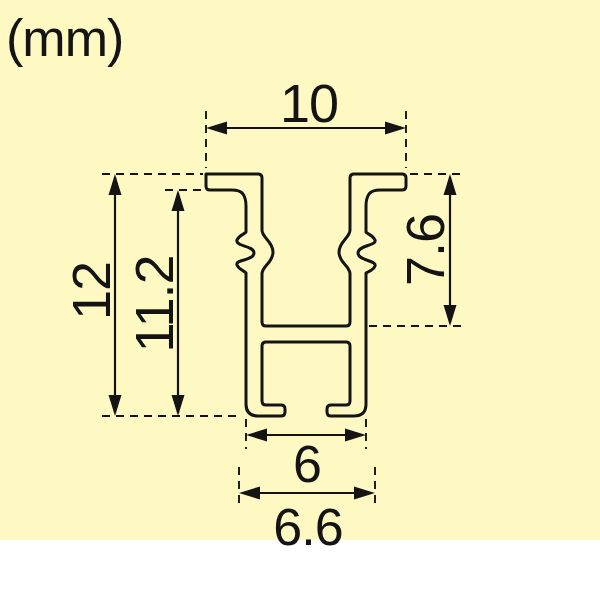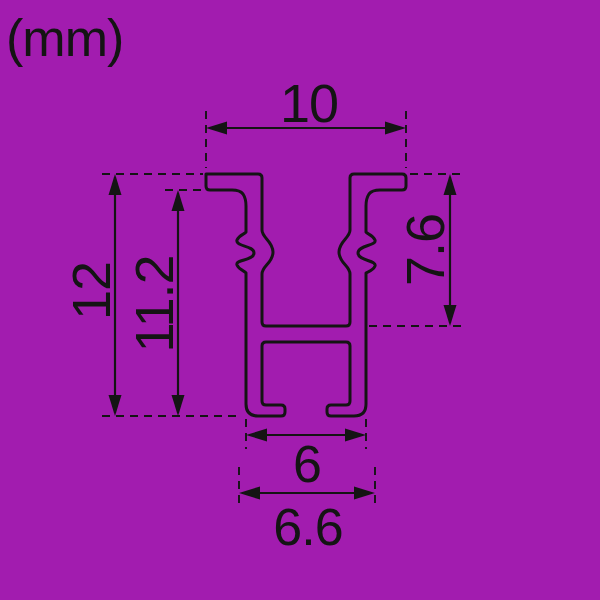--- a/index.html
+++ b/index.html
@@ -6,22 +6,22 @@
     margin: 0;
     padding: 0;
     background: #ffffff;
     width: 600px;
     height: 600px;
     overflow: hidden;
   }
   .canvas {
     position: relative;
     width: 600px;
-    height: 600px;
-    background: #a21caf;
+    height: 540px;
+    background: #fef9c3;
   }
   svg text {
     font-family: "Liberation Sans", "DejaVu Sans", sans-serif;
     fill: #141414;
   }
   .dim-label {
     font-size: 54px;
     letter-spacing: -1px;
   }
   .dim-label-sm {

